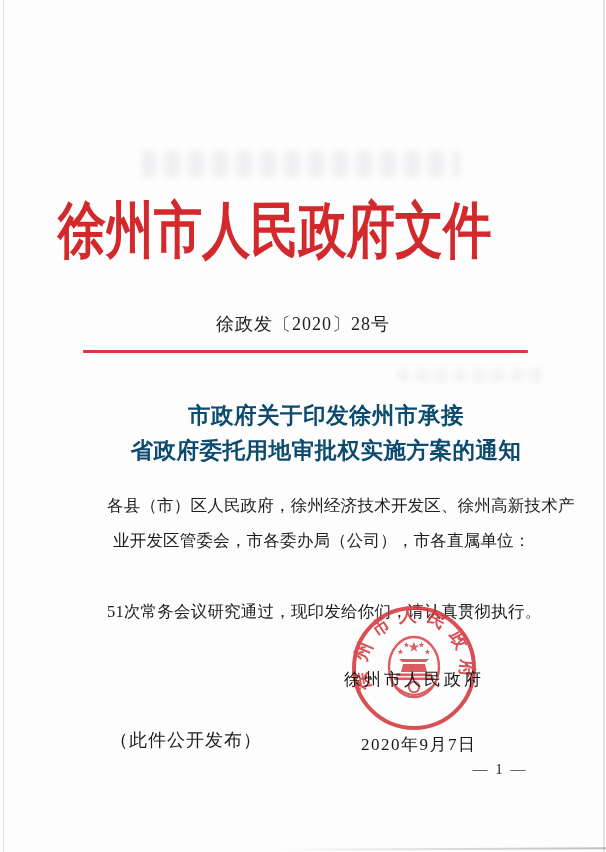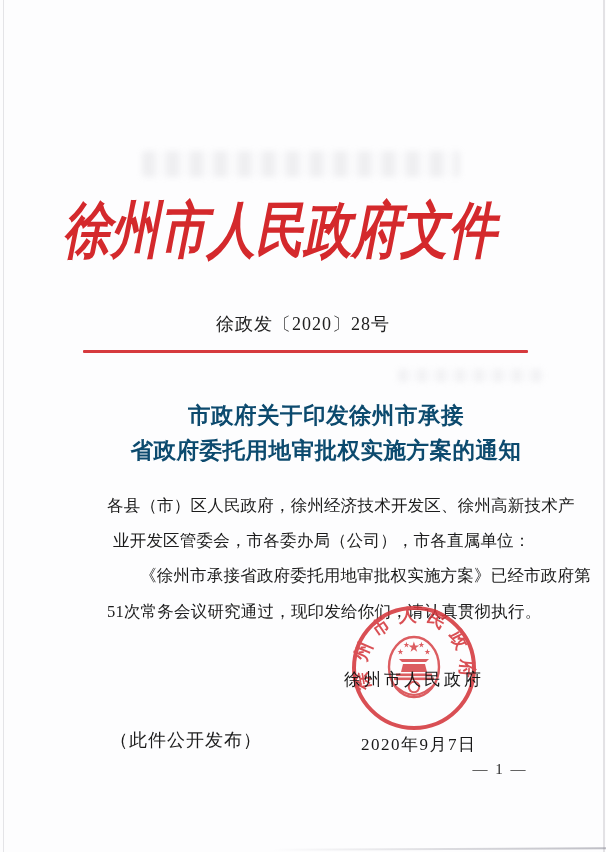--- a/index.html
+++ b/index.html
@@ -20,21 +20,21 @@
   .edge-bottom{left:272px;right:0;bottom:2px;height:2px;
     background:linear-gradient(to right, rgba(0,0,0,0), rgba(138,138,150,.55));
     transform:rotate(-0.25deg);}
   .ghost{filter:blur(3px);opacity:.55;border-radius:3px;}
   .ghost-top{left:142px;top:151px;width:318px;height:26px;
     background:repeating-linear-gradient(90deg, rgba(172,172,180,.32) 0 13px, rgba(205,205,212,.10) 13px 24px);}
   .ghost-mid{left:398px;top:369px;width:146px;height:13px;
     background:repeating-linear-gradient(90deg, rgba(178,178,186,.28) 0 10px, rgba(210,210,216,.08) 10px 19px);}
 
   
-  .org-header{left:0;top:194px;width:559px;text-align:center;white-space:nowrap;font-style:italic;}
+  .org-header{left:0;top:194px;width:559px;text-align:left;white-space:nowrap;}
   .org-header span{
     display:inline-block;
     font-size:61px;line-height:74px;font-weight:bold;
     color:#d4292c;
     transform:scaleX(.79);transform-origin:center;
     letter-spacing:0px;
   }
   .doc-number{left:0;top:312px;width:606px;text-align:center;
     font-size:18px;line-height:24px;color:#202020;letter-spacing:1px;}
   .red-rule{left:83px;top:350px;width:445px;height:3px;background:#d63a3e;border-radius:1px;}
@@ -87,21 +87,20 @@
 
   <div class="abs red-rule"></div>
 
   <div class="abs subject">
     <div>市政府关于印发徐州市承接</div>
     <div>省政府委托用地审批权实施方案的通知</div>
   </div>
 
   <div class="abs body-line bl0">各县（市）区人民政府，徐州经济技术开发区、徐州高新技术产</div>
   <div class="abs body-line bl1">业开发区管委会，市各委办局（公司），市各直属单位：</div>
-  <div class="abs body-line bl2">《徐州市承接省政府委托用地审批权实施方案》已经市政府第</div>
   <div class="abs body-line bl3">51次常务会议研究通过，现印发给你们，请认真贯彻执行。</div>
 
   <svg class="abs seal" viewBox="0 0 140 140">
     <circle cx="70" cy="70" r="60" fill="none" stroke="#d5383d" stroke-width="4"></circle>
     <path id="sealArc" d="M 28.5 92 A 47 47 0 1 1 111.5 92" fill="none"></path>
     <text class="arc-txt">
       <textPath href="#sealArc" startOffset="2">徐州市人民政府</textPath>
     </text>
 
     <g fill="#d5383d" stroke="#d5383d" opacity=".92">

